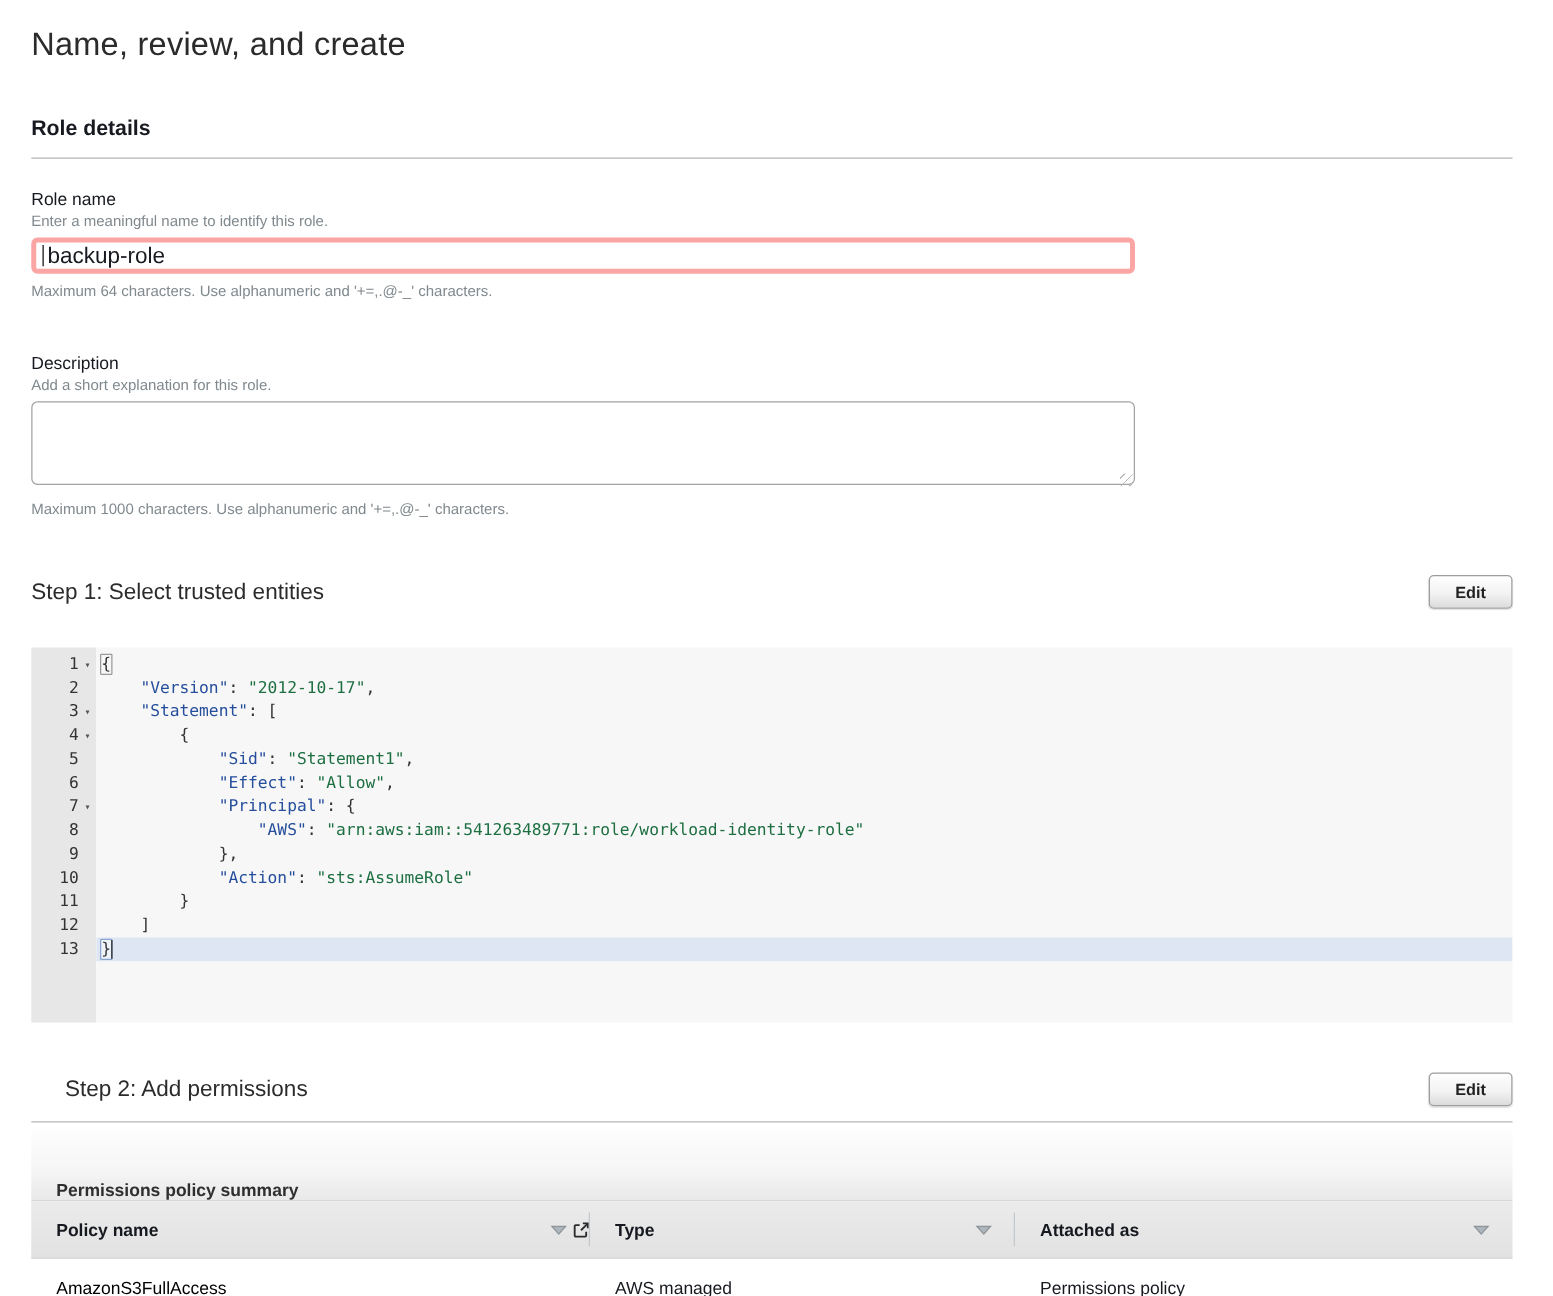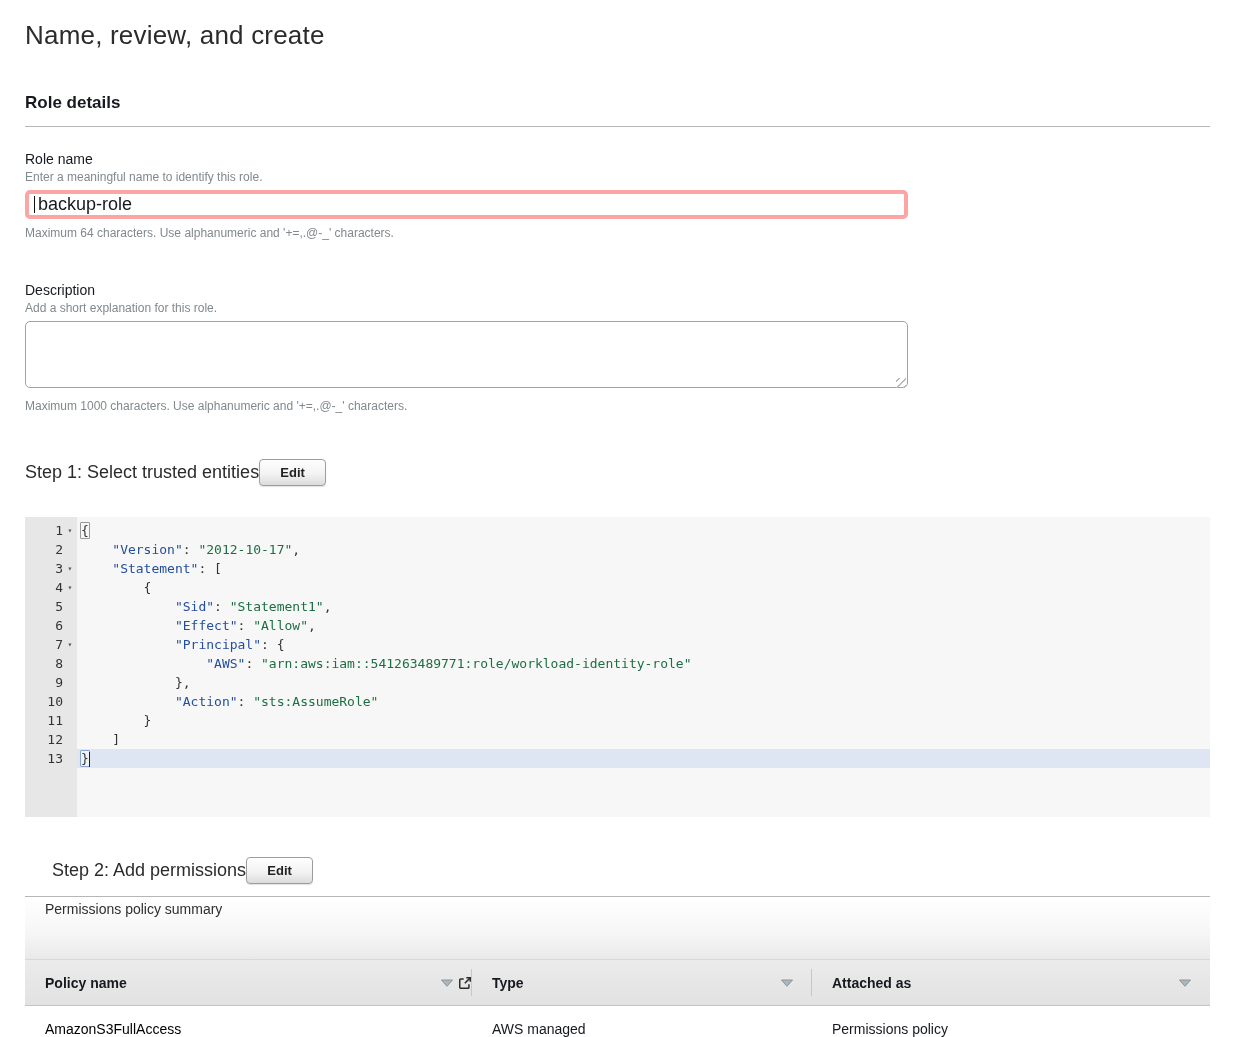--- a/index.html
+++ b/index.html
@@ -20,21 +20,21 @@
     font-family:"Liberation Sans",sans-serif; font-size:18px; color:#16191f; padding:0 9px; outline:none; background:#fff; }
   .text-caret { position:absolute; left:9px; top:6px; width:1px; height:17px; background:#111; }
 
   .desc-area { position:relative; margin-top:6px; width:883px; }
   .role-textarea { width:883px; height:67px; border:1px solid #a2a2a2; border-radius:5px; resize:none;
     font-family:"Liberation Sans",sans-serif; font-size:14px; padding:6px 9px; outline:none; background:#fff; }
   .resize-handle { position:absolute; right:2px; bottom:4px; width:10px; height:10px;
     background:repeating-linear-gradient(135deg, transparent 0 2px, #b9b9b9 2px 3px, transparent 3px 5px);
   }
 
-  .step-row { display:flex; align-items:center; }
+  .step-row { display:flex; justify-content:space-between; align-items:center; }
   .step1-row { margin-top:46px; }
   .step2-row { margin-top:40px;margin-left:27px; }
   .step-heading { font-size:18px; font-weight:400; color:#2b2b2b; }
   .edit-btn { min-width:67px; height:27px; padding:0 20px; font-family:"Liberation Sans",sans-serif;
     font-size:13px; font-weight:700; color:#222; border:1px solid #9d9d9d; border-radius:4px;
     background:linear-gradient(180deg,#fefefe 0%,#f3f3f3 55%,#dcdcdc 100%);
     box-shadow:0 1px 1px rgba(0,0,0,.12); cursor:pointer; }
 
   .editor { display:flex; margin-top:31px; height:300px; font-family:"DejaVu Sans Mono","Liberation Mono",monospace; font-size:13px; }
   .gutter { width:52px; background:#e7e7e7; padding-top:4px; flex:none; }
@@ -44,23 +44,23 @@
   .code { flex:1; background:#f7f7f7; padding-top:4px; overflow:hidden; }
   .code-line { height:19px; line-height:19px; white-space:pre; padding-left:4px; color:#333; }
   .code-line.active { background:#dde6f2; }
   .tk-key { color:#254e9c; }
   .tk-str { color:#1d6f42; }
   .tk-punc { color:#333; }
   .match { border:1px solid #9a9a9a; margin:-1px; border-radius:1px; }
   .active .match { border-color:#8aa5cf; background:#eef2f9; }
   .ecaret { display:inline-block; width:1px; height:15px; background:#222; vertical-align:middle; margin-left:0; }
 
-  .panel-header { margin-top:4px; height:59px; display:flex; align-items:flex-start;
+  .panel-header { margin-top:4px; height:59px; display:flex; align-items:flex-end;
     background:linear-gradient(180deg,#fefefe 0%,#f6f6f6 55%,#e9e9e9 100%);
-    border-bottom:1px solid #d8d8d8; }
+    border-bottom:1px solid #d8d8d8;font-weight:bold; }
   .panel-header span { font-size:14px; color:#2f2f2f; padding-left:20px; }
 
   .perm-table { width:1185px; }
   .thead { display:flex; height:46px; background:linear-gradient(180deg,#ebebeb,#e2e2e2);
     border-bottom:1px solid #c4c4c4; }
   .th { position:relative; display:flex; align-items:center; padding-left:20px; font-size:14px; font-weight:700; color:#16191f;justify-content:space-between; }
   .th .sep { position:absolute; right:0; top:9px; bottom:9px; width:1px; background:#c3c8cc; }
   .th .tri { position:absolute; right:18px; top:50%; transform:translateY(-50%); cursor:pointer; line-height:0; }
   .col-0 { width:447px; } .col-1 { width:340px; } .col-2 { width:398px; }
   .trow { display:flex; height:47px; align-items:center; background:#fff; border-bottom:2px solid #aab0b5; }

